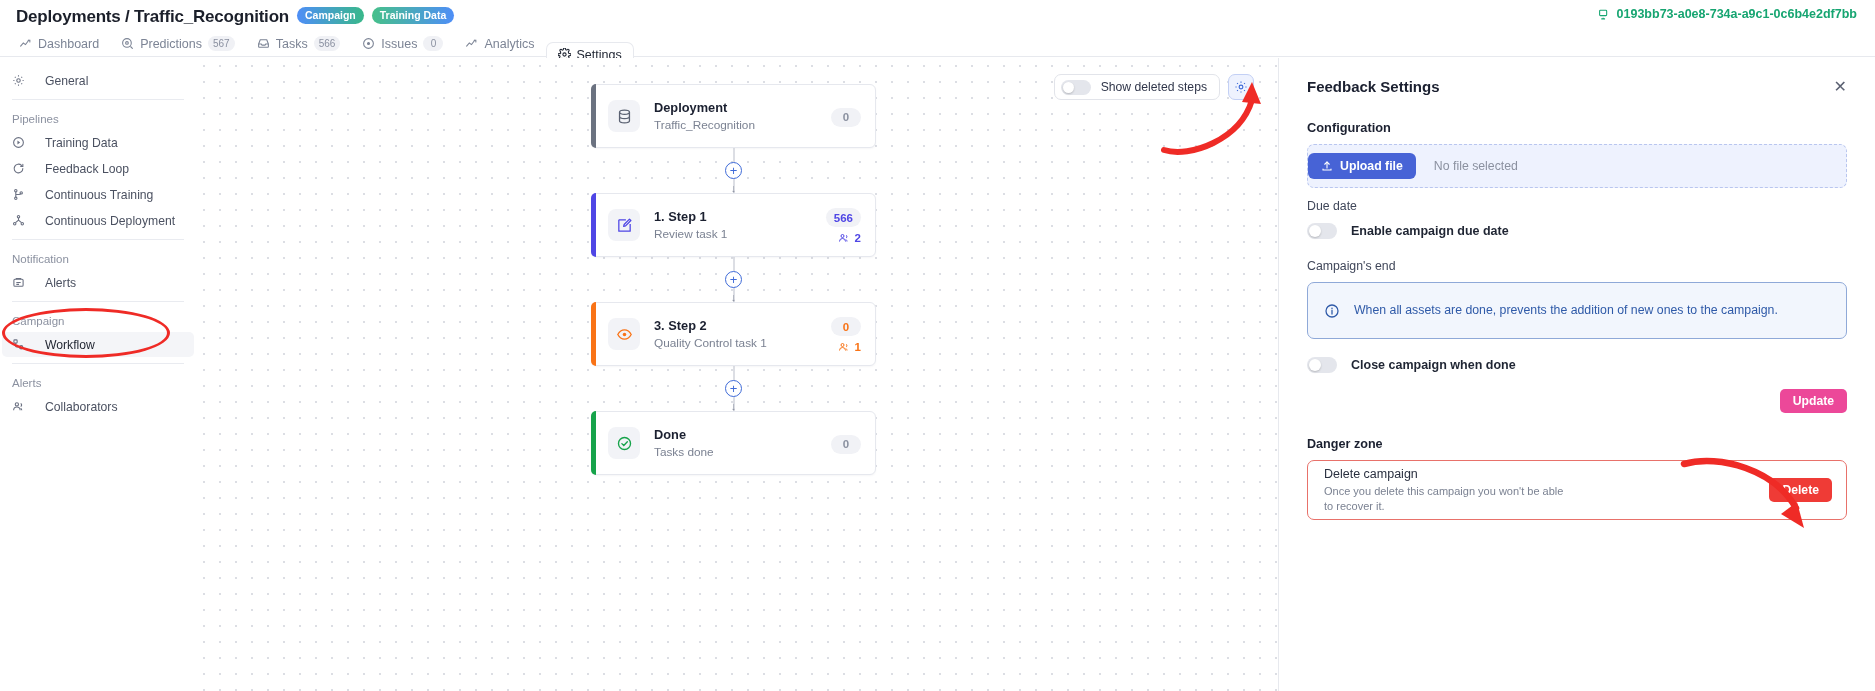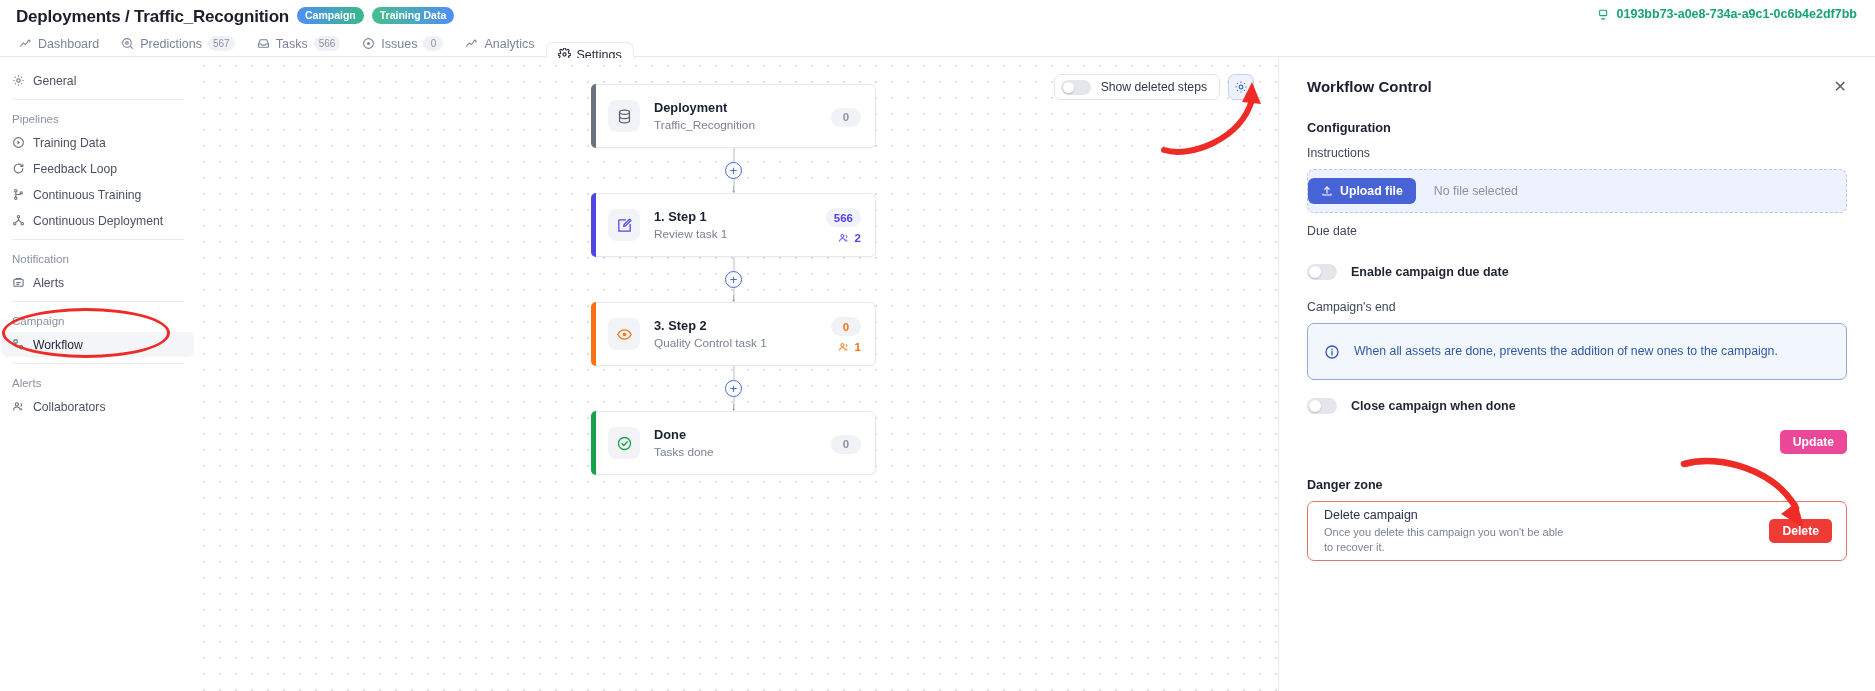--- a/index.html
+++ b/index.html
@@ -64,21 +64,21 @@
 
   
   .sidebar {
     position: absolute; top: 57px; left: 0; width: 196px; height: 634px;
     background: #fff; padding: 10px 0 0 0;
   }
   .side-label {
     font-size: 11.5px; color: #8b91a0; padding: 7px 12px 4px 12px;
   }
   .side-item {
-    display: flex; align-items: center; gap: 8px;
+    display: flex; align-items: center; gap: 20px;
     height: 25px; padding: 0 10px; margin: 1px 2px;
     border-radius: 5px; font-size: 12.2px; color: #4b5161;
     position: relative;
   }
   .side-item .ico { width: 13px; height: 13px; color: #6b7182; }
   .side-item.sel {
     background: #f4f5f8; color: #1f2430;
   }
   .side-item.sel::before {
     content: ""; position: absolute; left: -5px; top: 3px;
@@ -213,21 +213,21 @@
     display: flex; align-items: center; gap: 18px;
   }
   .btn-upload {
     display: inline-flex; align-items: center; gap: 7px;
     height: 26px; padding: 0 13px; border-radius: 6px;
     background: #4763d6; color: #fff; font-size: 12.3px; font-weight: 700;
   }
   .btn-upload .ico { width: 12px; height: 12px; }
   .no-file { font-size: 12.3px; color: #8b91a0; }
 
-  .toggle-row { display: flex; align-items: center; gap: 14px; margin-top: 26px; }
+  .toggle-row { display: flex; align-items: center; gap: 14px; margin-top: 10px; }
   .toggle-row .lbl { font-size: 12.5px; font-weight: 700; color: #1f2533; }
   .switch-lg {
     width: 30px; height: 16px; border-radius: 9px; background: #e4e6ec;
     position: relative; flex: none;
   }
   .switch-lg::after {
     content: ""; position: absolute; top: 2px; left: 2px;
     width: 12px; height: 12px; border-radius: 50%; background: #fff;
     box-shadow: 0 1px 2px rgba(0,0,0,.2);
   }
@@ -571,26 +571,25 @@
         <div class="card-right">
           <span class="pill">0</span>
         </div>
       </div>
 
     </div>
   </div>
 
   <div class="panel">
     <div class="panel-head">
-      <span class="panel-title">Workflow Control</span>
+      <span class="panel-title">Feedback Settings</span>
       <span class="panel-close">✕</span>
     </div>
 
     <div class="sec-title">Configuration</div>
-    <div class="field-label">Instructions</div>
 
     <div class="upload-box">
       <span class="btn-upload">
         <span class="ico">
           <svg viewBox="0 0 24 24" fill="none" stroke="currentColor" stroke-width="2.2" stroke-linecap="round">
               <path d="M12 16V4"></path>
               <path d="M7.5 8.5L12 4l4.5 4.5"></path>
               <path d="M4 18v2h16v-2"></path>
             </svg>
         </span>

